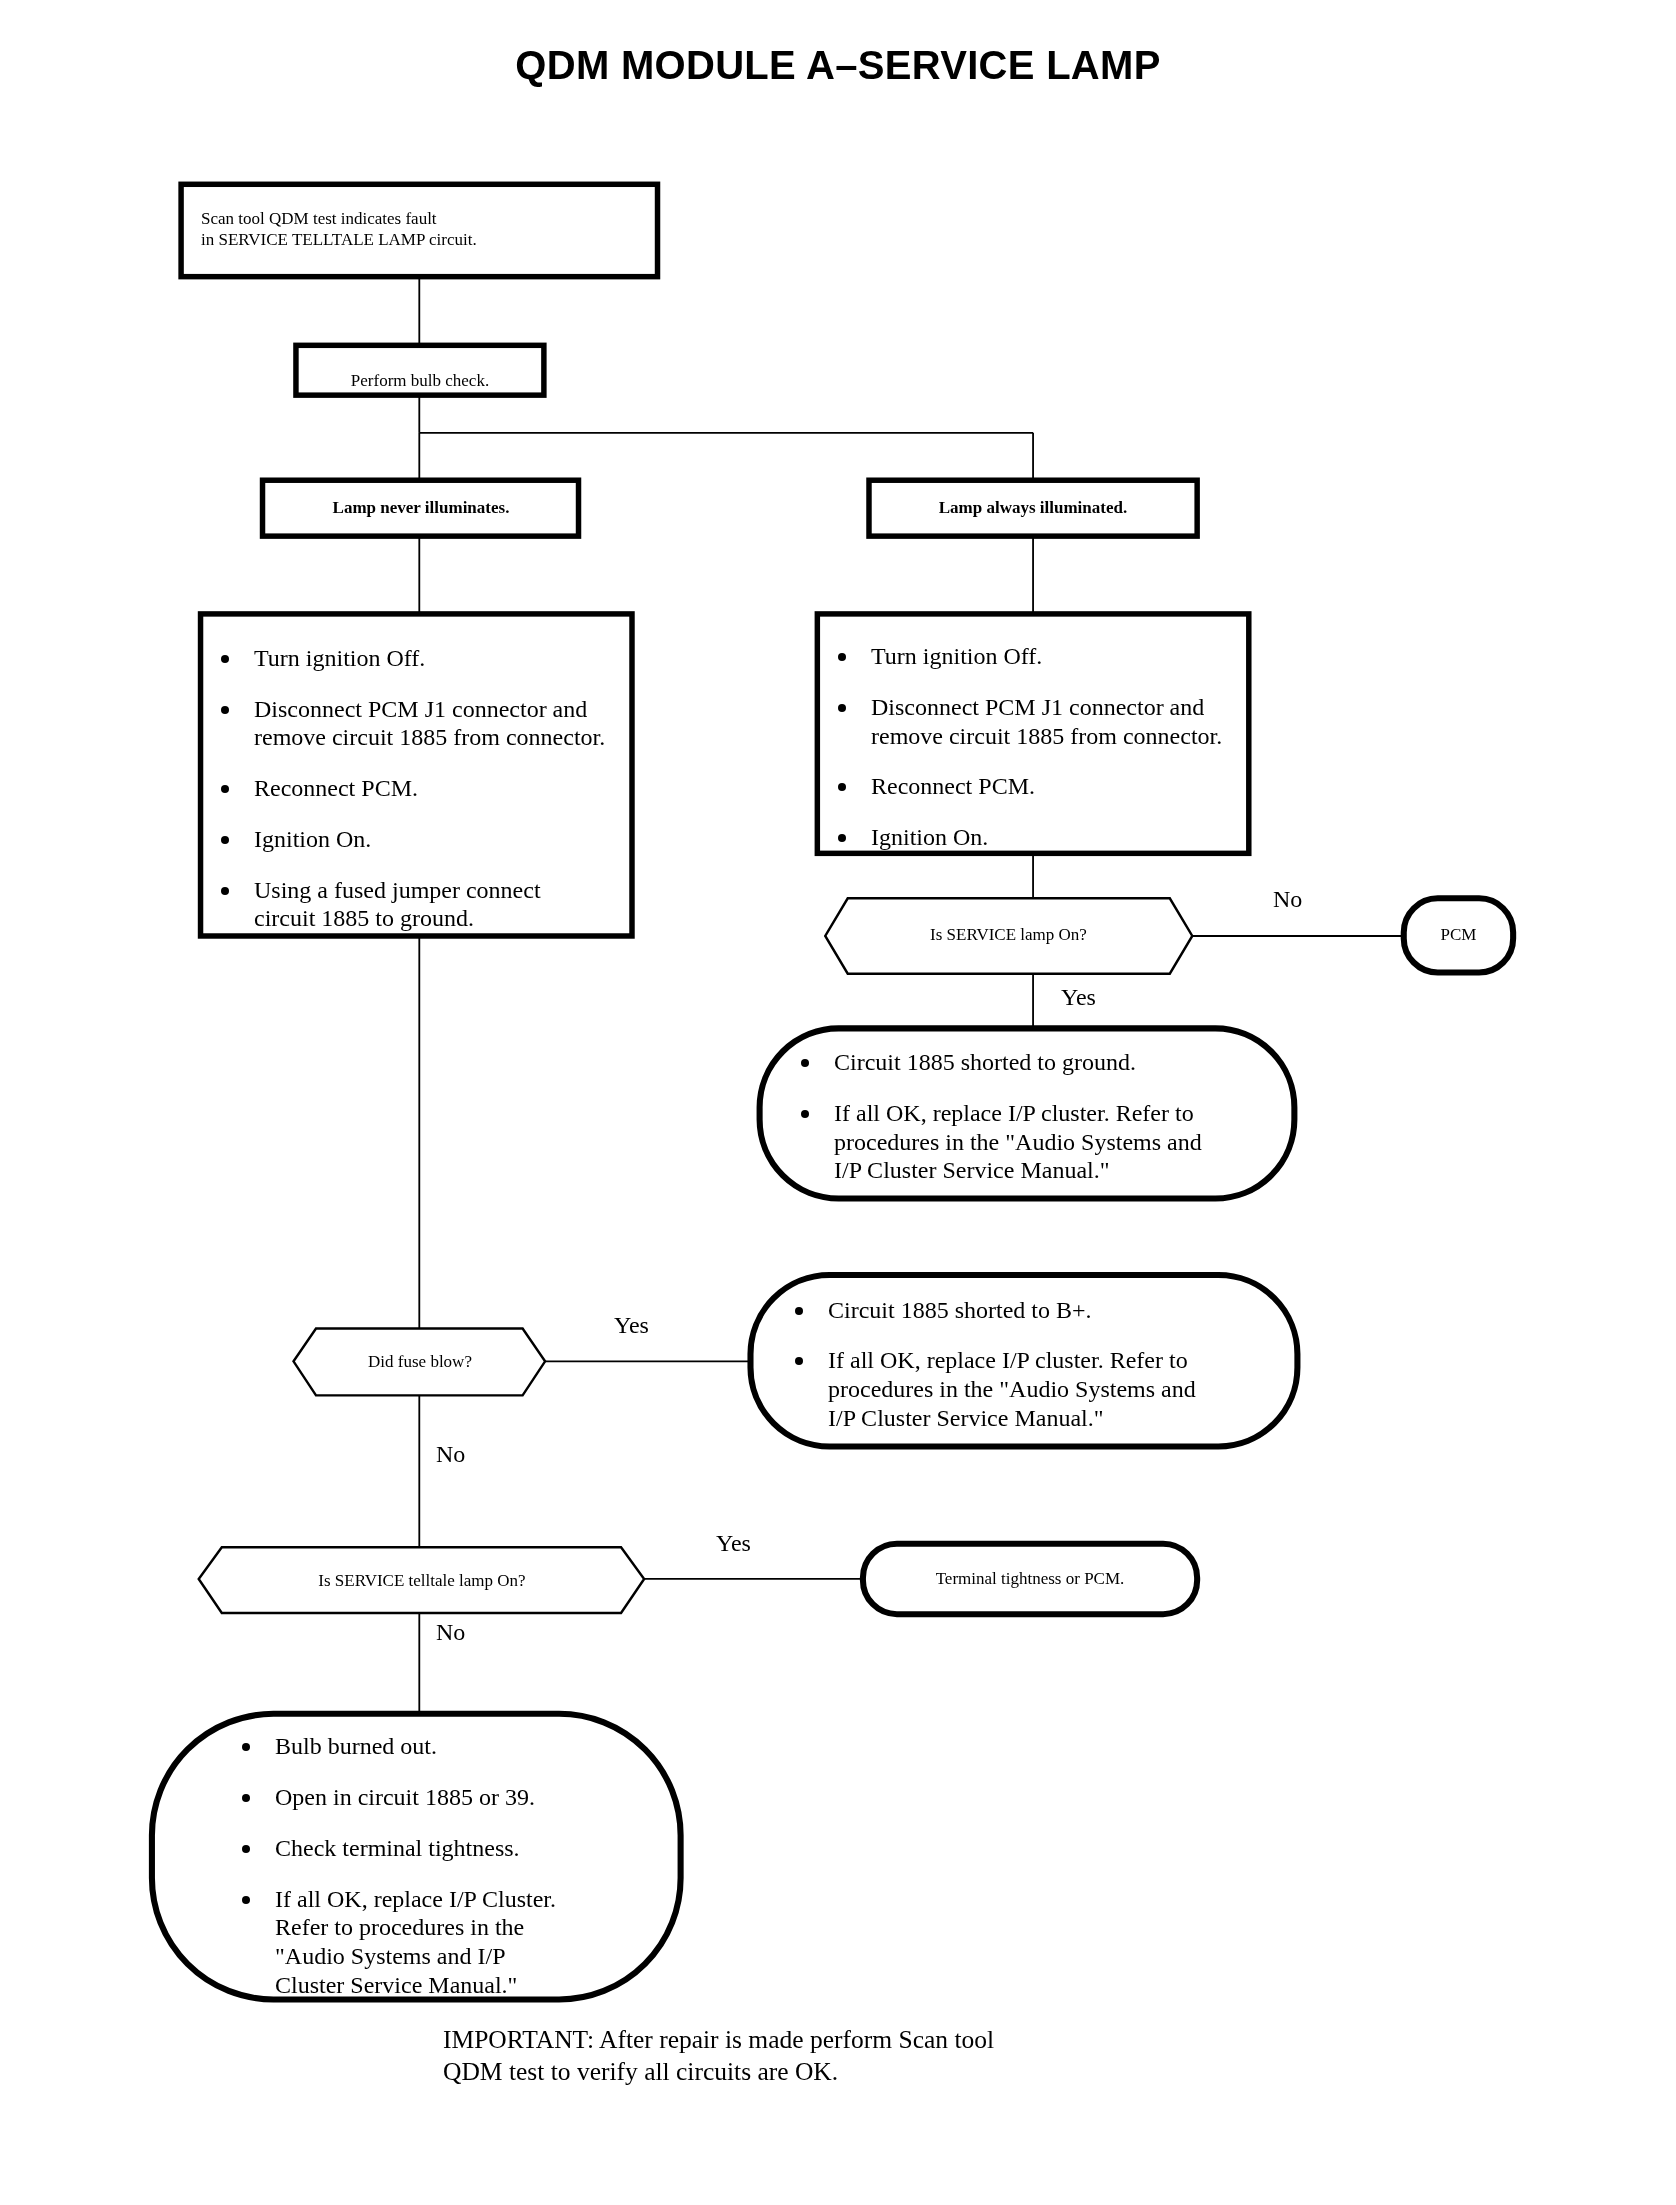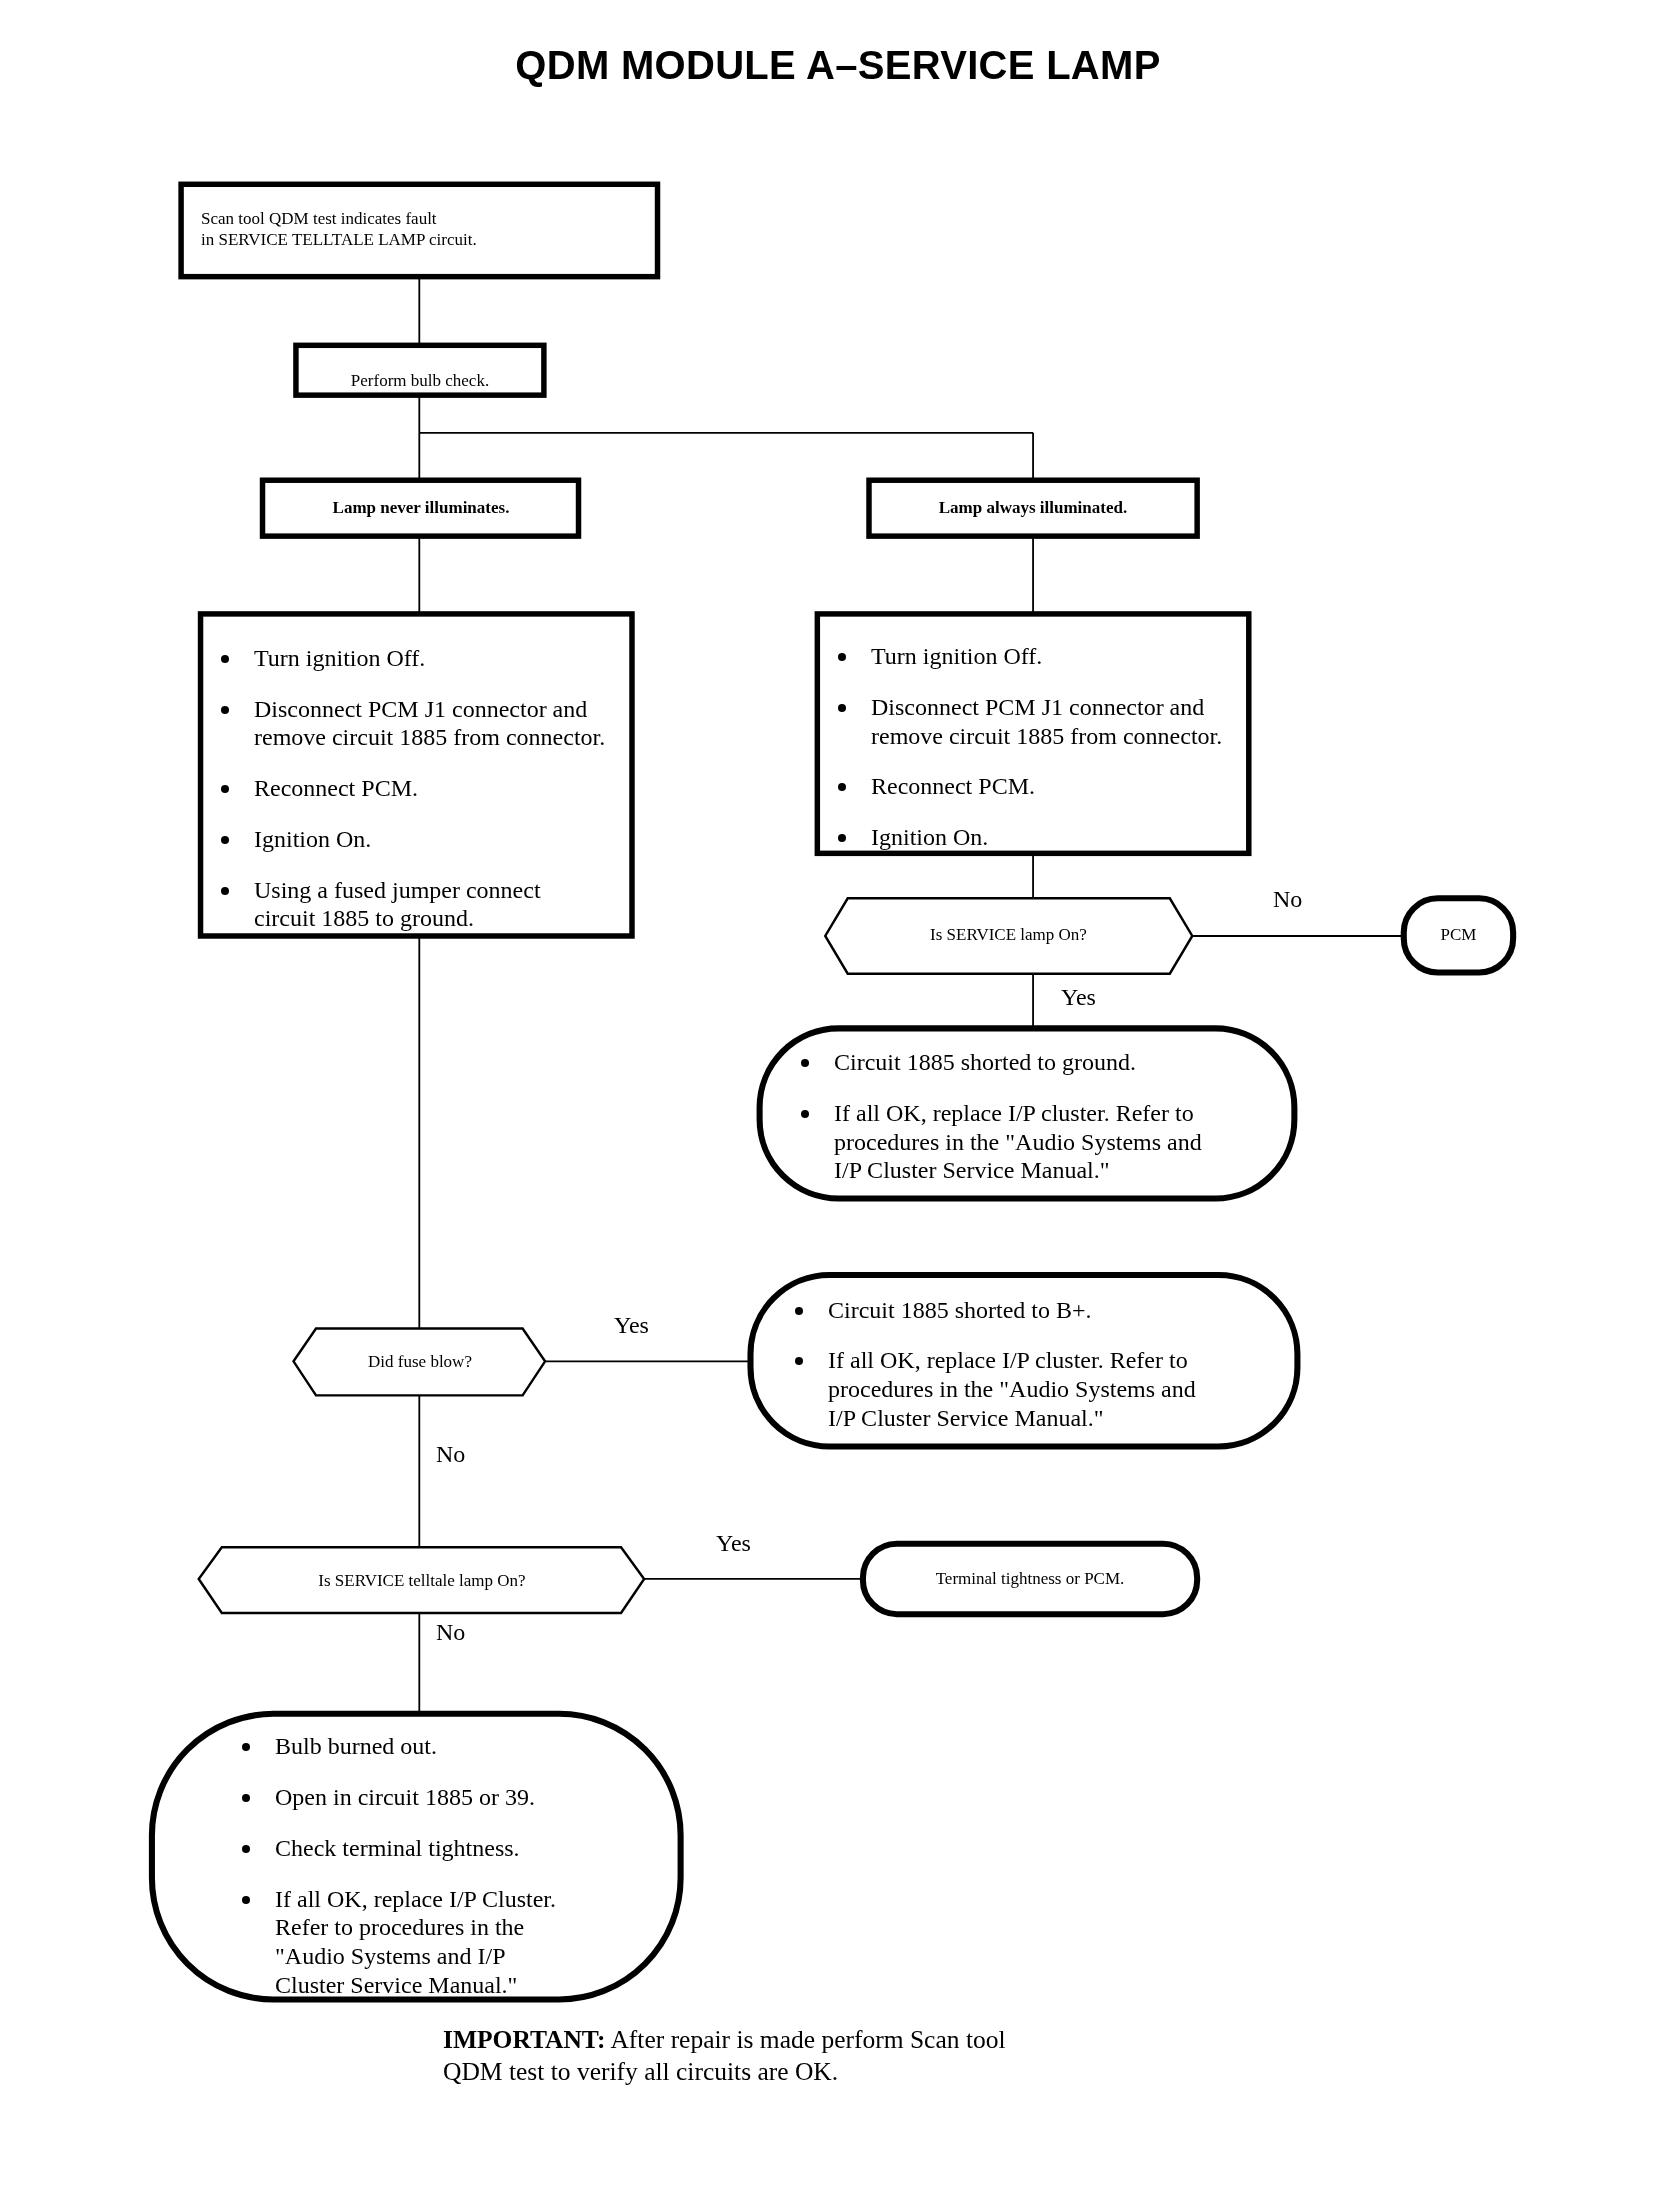--- a/index.html
+++ b/index.html
@@ -92,21 +92,21 @@
 
   
   .footer-note {
     position: absolute;
     left: 443px;
     top: 2024px;
     width: 912px;
     font-size: 25.5px;
     line-height: 1.24;
   }
-  .footer-note .imp { font-weight: bold; }
+  .footer-note .imp { font-weight: normal; }
   .footer-note span.l { display: block; white-space: nowrap; }
 </style>
 </head>
 <body>
 
 <div id="chart-root">
 
   <div class="title-block">
     <div class="title-main">QDM MODULE A–SERVICE LAMP</div>
   </div>

